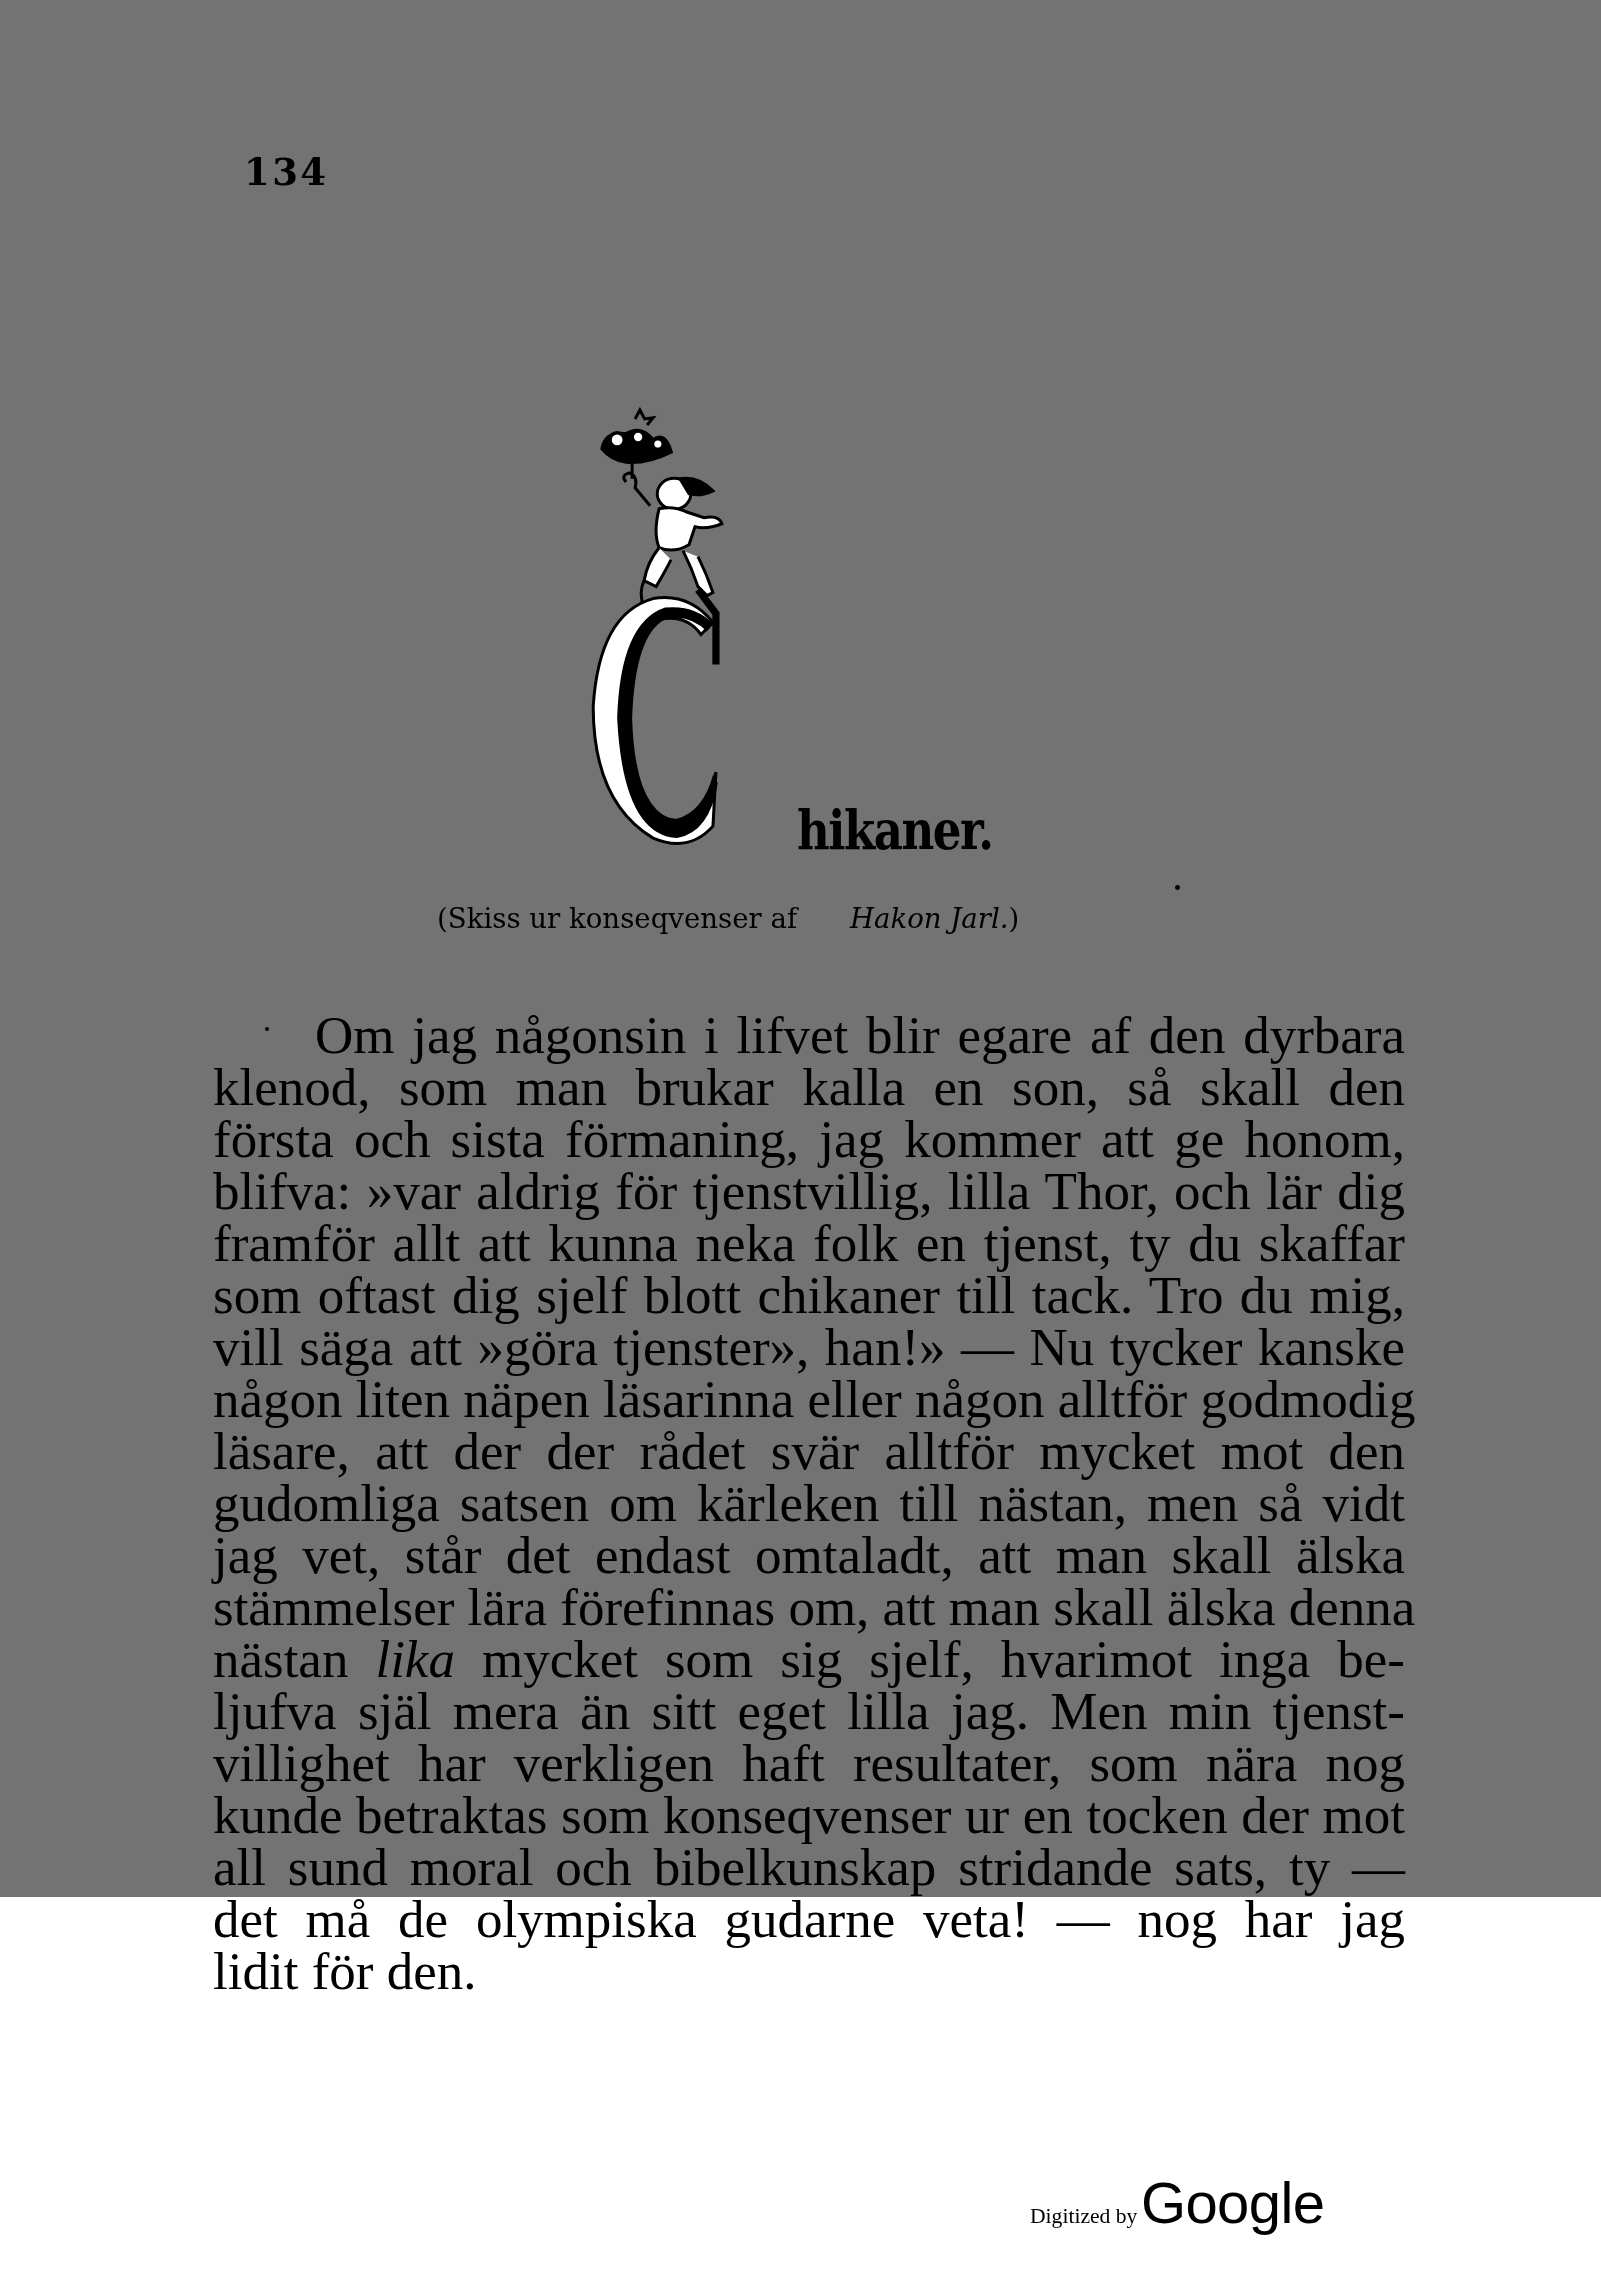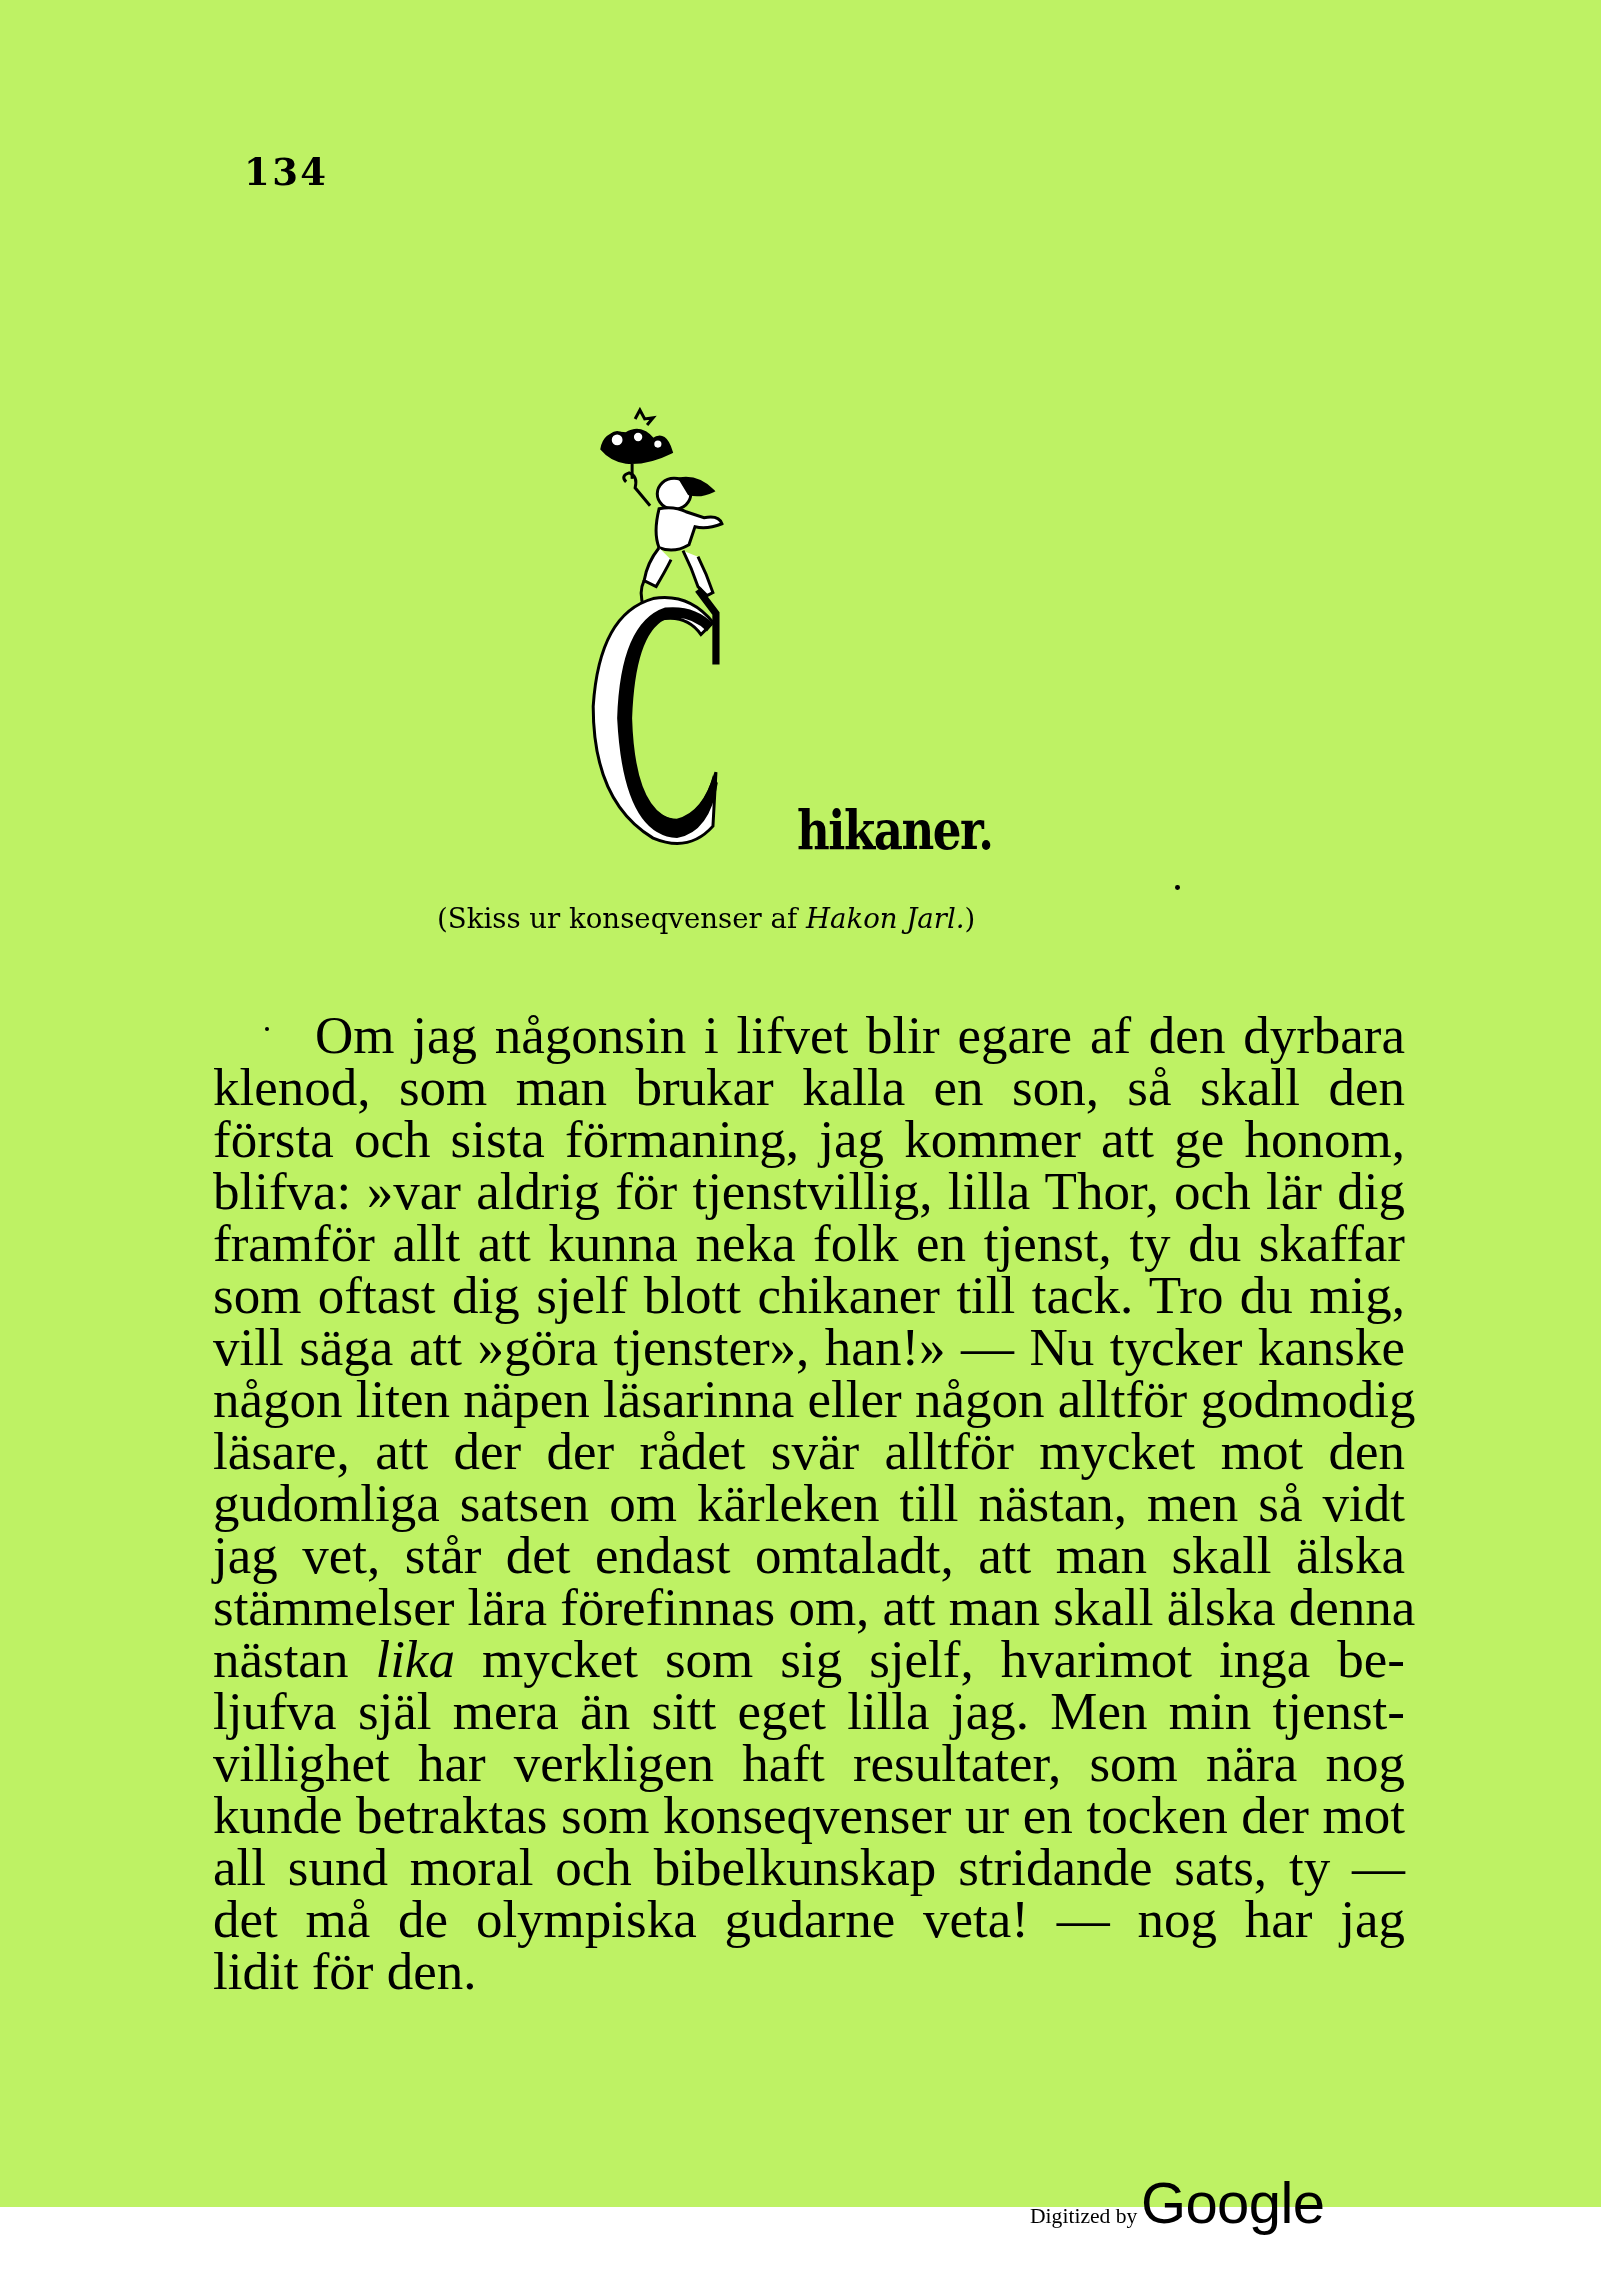--- a/index.html
+++ b/index.html
@@ -1,22 +1,22 @@
 <!DOCTYPE html>
 <html style="font-size:9.6px"><head>
 <meta charset="utf-8">
 <style>
   html, body { margin: 0; padding: 0; background: #ffffff; }
   body { width: 1602px; height: 2295px; position: relative; overflow: hidden; color: #000; }
-  .page { position: absolute; left: 0; top: 0; width: 1602px; height: 2207px; background: #bef264; }
+  .page { position: absolute; left: 0; top: 0; width: 1602px; height: 1897px; background: #737373; }
   .page-number { position: absolute; left: 244px; top: 150px; font-family: "DejaVu Serif", serif; font-size: 37px; letter-spacing: 2.4px; font-weight: bold; }
   .illustration { position: absolute; left: 569px; top: 407px; width: 240px; height: 479px; }
   .title-rest { position: absolute; left: 797px; top: 797px; font-family: "DejaVu Serif", serif; font-size: 55px; font-weight: bold; letter-spacing: -1.8px; transform: scaleX(0.82); transform-origin: left top; }
   .subtitle { position: absolute; left: 437px; top: 902px; width: 779px; font-family: "DejaVu Serif", serif; font-size: 27.6px; white-space: nowrap; }
-  .subtitle .it { font-style: italic; }
+  .subtitle .it { font-style: italic; margin-left: 44px; }
   .body-text { position: absolute; left: 213px; top: 1009px; width: 1192px; font-family: "Liberation Serif", "DejaVu Serif", serif; font-size: 53px; }
   .line { height: 52px; line-height: 52px; text-align: justify; text-align-last: justify; white-space: nowrap; overflow: visible; }
   .line.last { text-align-last: left; }
   .line.indent { padding-left: 102px; }
   .line .it { font-style: italic; }
   .stray-dot { position: absolute; width: 4.8px; height: 4.8px; border-radius: 50%; background: #000; }
   .footer { position: absolute; left: 1030px; top: 2169px; display: flex; align-items: baseline; }
   .digitized { font-family: Liberation Serif, serif; font-size: 21.6px; margin-right: 3.6px; }
   .google { font-family: Liberation Sans, sans-serif; font-size: 58px; letter-spacing: -0.6px; }
 </style>

